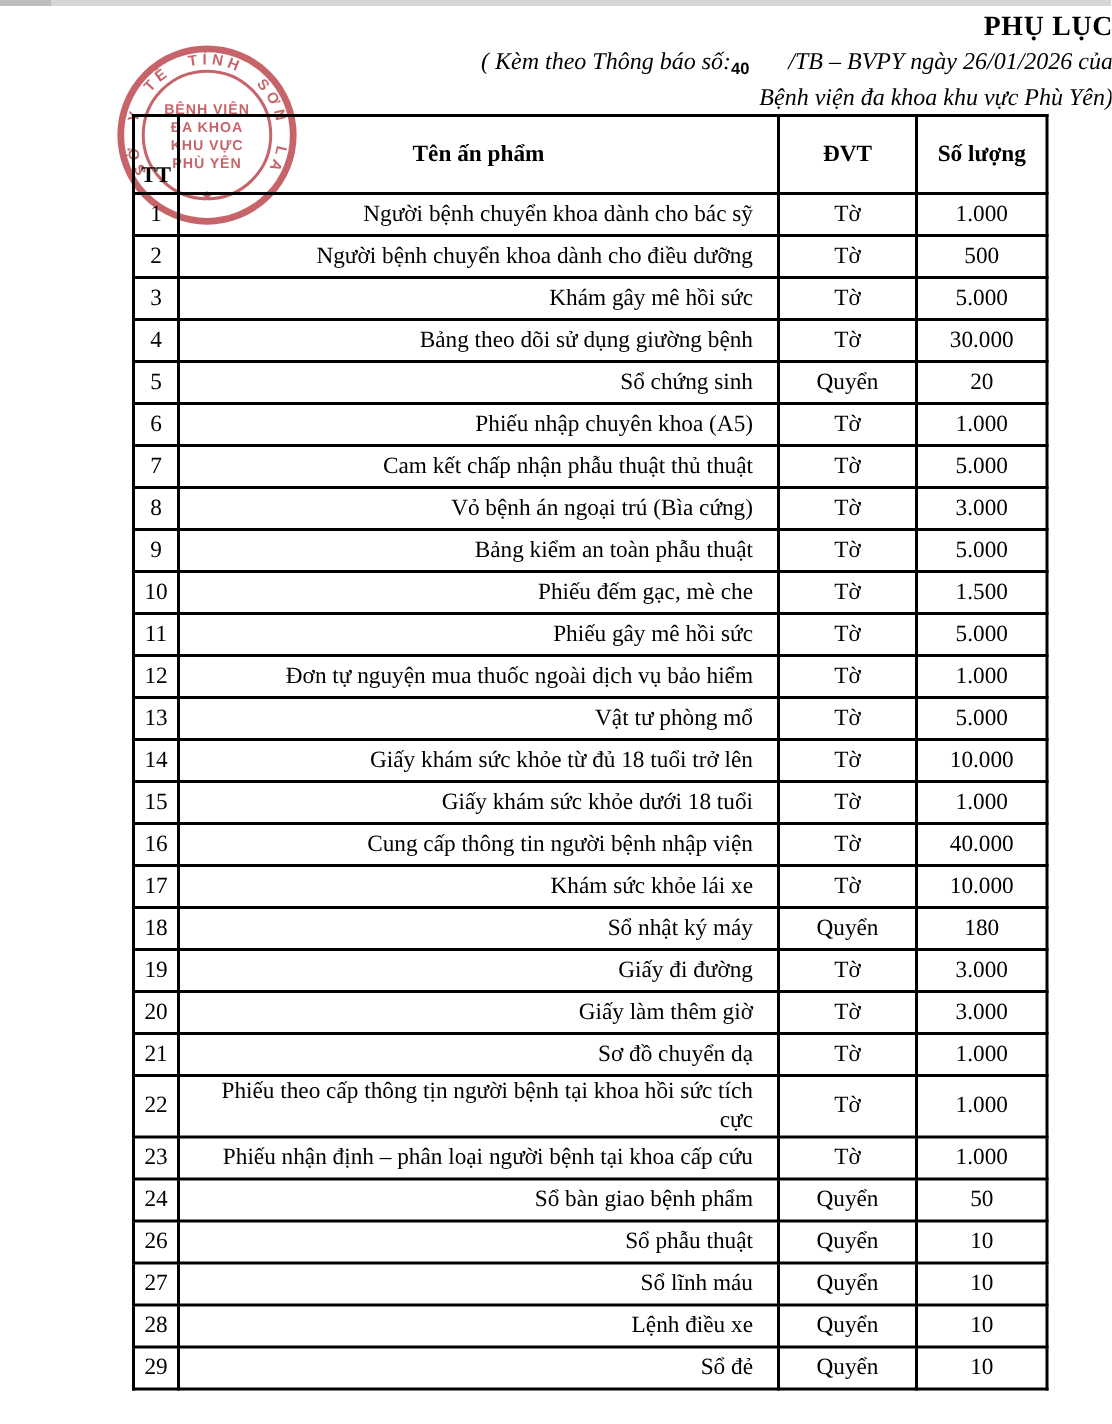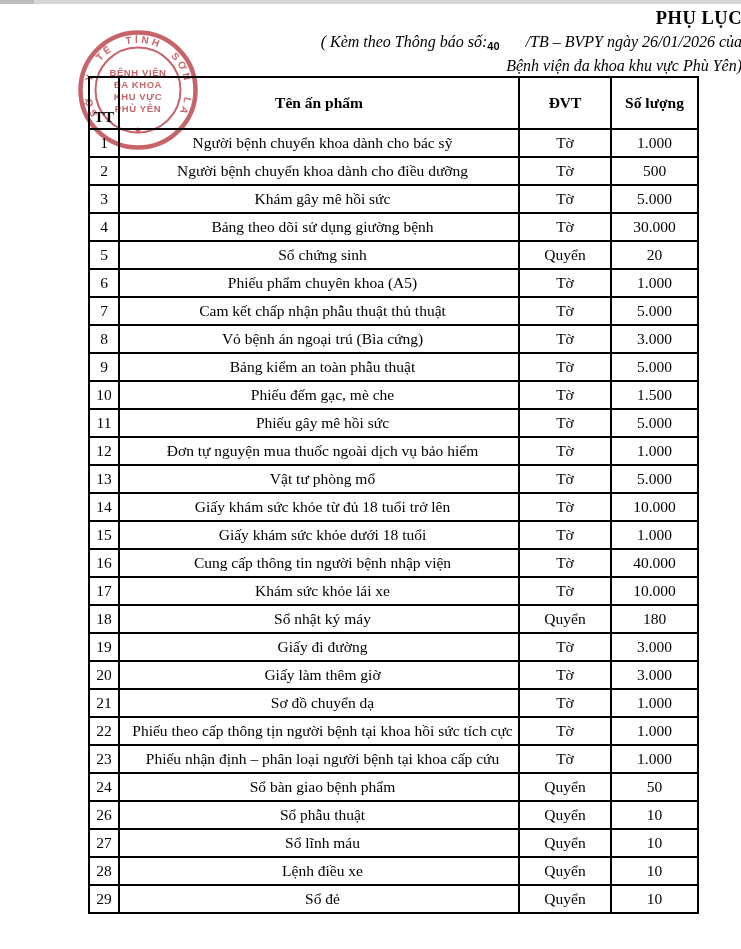--- a/index.html
+++ b/index.html
@@ -71,23 +71,23 @@
     overflow: hidden;
   }
   .forms thead th { font-weight: bold; height: 52px; }
   .forms thead th.th-tt {
     vertical-align: bottom;
     padding-bottom: 2px;
     font-size: 15px;
   }
   .forms tbody td { height: 28px; }
   .forms td.cell-name {
-    text-align: center;
+    text-align: right;
     padding-left: 9px;
-    padding-right: 2px;
+    padding-right: 16px;
   }
 
   
   .stamp {
     position: absolute;
     left: 76px; top: 28px;
     width: 124px; height: 124px;
     opacity: 0.85;
     mix-blend-mode: multiply;
     pointer-events: none;
@@ -169,21 +169,21 @@
         <td class="cell-qty">30.000</td>
       </tr>
       <tr>
         <td class="cell-tt">5</td>
         <td class="cell-name">Sổ chứng sinh</td>
         <td class="cell-unit">Quyển</td>
         <td class="cell-qty">20</td>
       </tr>
       <tr>
         <td class="cell-tt">6</td>
-        <td class="cell-name">Phiếu phẩm chuyên khoa (A5)</td>
+        <td class="cell-name">Phiếu nhập chuyên khoa (A5)</td>
         <td class="cell-unit">Tờ</td>
         <td class="cell-qty">1.000</td>
       </tr>
       <tr>
         <td class="cell-tt">7</td>
         <td class="cell-name">Cam kết chấp nhận phẫu thuật thủ thuật</td>
         <td class="cell-unit">Tờ</td>
         <td class="cell-qty">5.000</td>
       </tr>
       <tr>

